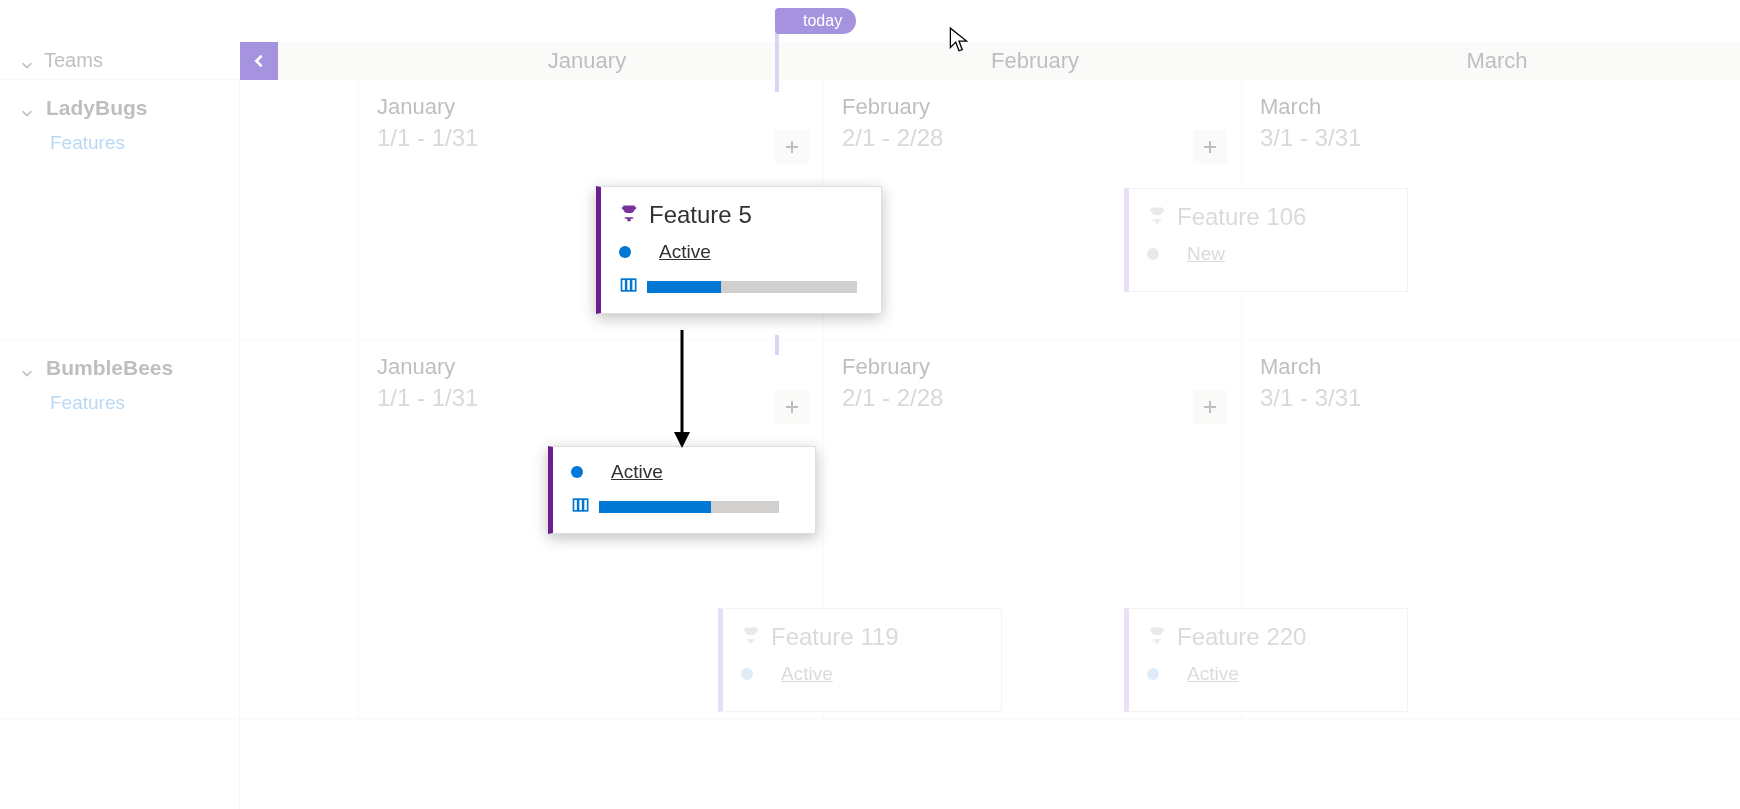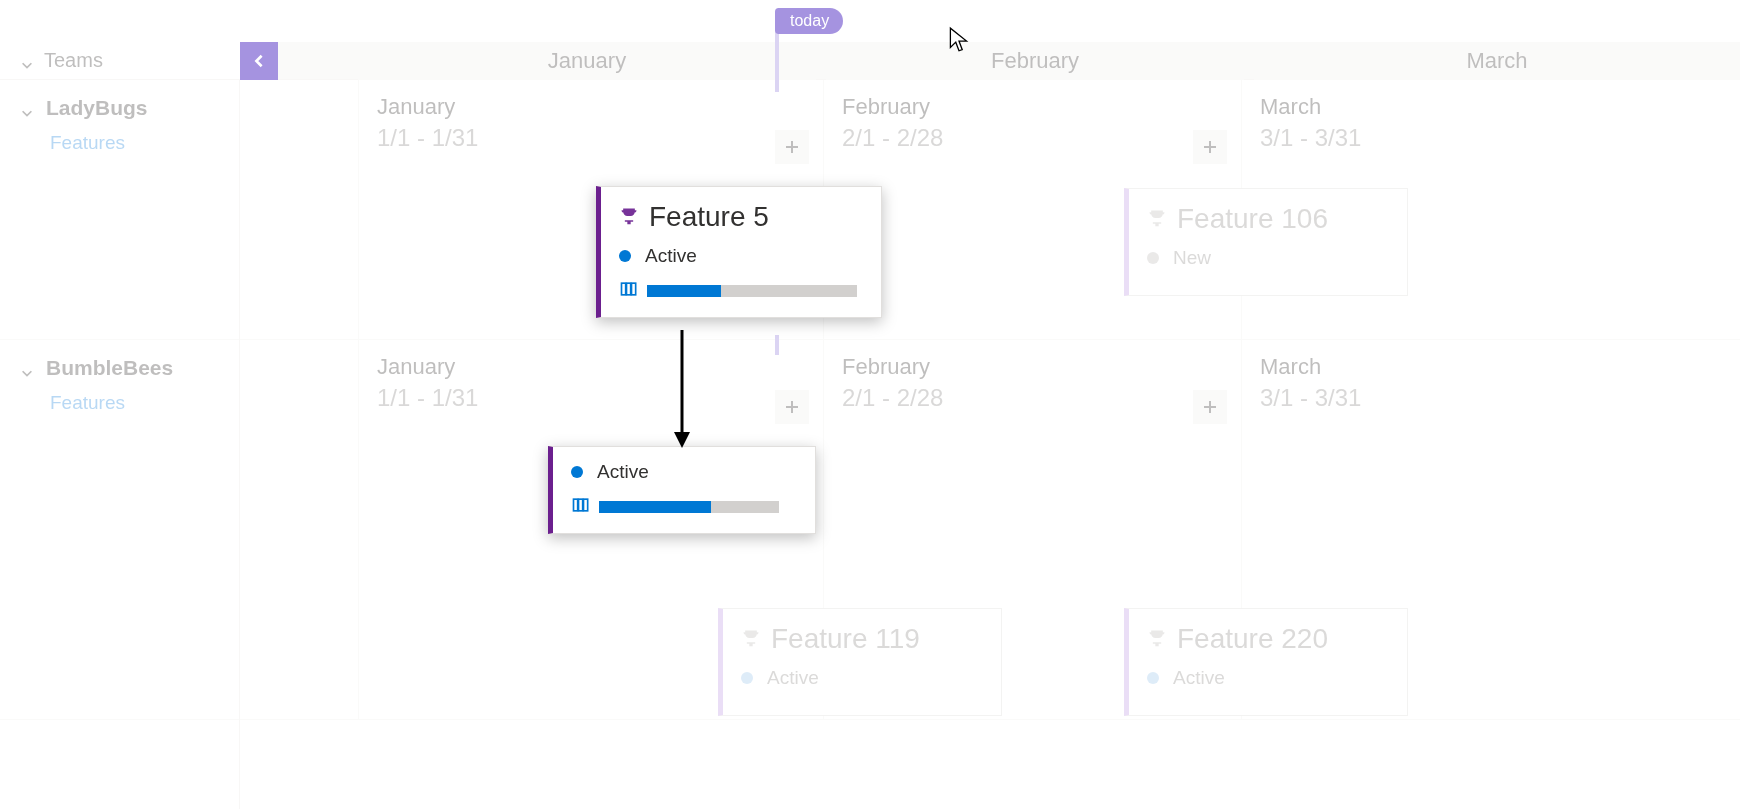--- a/index.html
+++ b/index.html
@@ -21,21 +21,21 @@
     z-index: 50;
   }
 
   
   .today-pill {
     position: absolute;
     left: 775px; top: 8px;
     background: #a593e0;
     color: #fff;
     font-size: 16px;
-    padding: 4px 14px 4px 15px;
+    padding: 4px 14px 4px 28px;
     border-radius: 4px 14px 14px 4px;
     z-index: 60;
   }
   .today-line {
     position: absolute;
     left: 775px;
     top: 32px;
     width: 4px;
     height: 60px;
     background: #a593e0;
@@ -167,25 +167,25 @@
     border-left: 5px solid #9b6fc9;
     box-shadow: 0 2px 6px rgba(0,0,0,0.1);
     padding: 14px 18px;
   }
   .card.dim {
     opacity: 0.95;
     border-left-color: #c9a8e8;
     box-shadow: none;
   }
   .card.small { padding: 14px 18px; }
-  .card-title { display:flex; align-items:flex-start; gap:10px; font-size:28px; color:#323130; margin-bottom:12px;}
+  .card-title { display:flex; align-items:flex-start; gap:10px; font-size:24px; color:#323130; margin-bottom:12px;}
   .card.dim .card-title { color:#a19f9d; }
   .trophy svg { width:20px; height:20px; fill:#773399; }
   .card.dim .trophy svg { fill:#c8c6c4; }
-  .status { display:flex; align-items:center; gap:14px; font-size:19px; color:#323130; margin-bottom:12px;}
+  .status { display:flex; align-items:center; gap:28px; font-size:19px; color:#323130; margin-bottom:12px;text-decoration:underline;}
   .card.dim .status { color:#a19f9d; }
   .status-dot { width:12px; height:12px; border-radius:50%; background:#0078d4; }
   .status-dot.new { background:#c8c6c4; }
   .status-dot.active-dim { background:#a8cdee; }
   .progress-row { display:flex; align-items:center; gap:8px; }
   .book-icon svg { width:20px; height:20px; stroke:#0078d4; fill:none; stroke-width:2; }
   .progress-bar { height:12px; background:#d2d0ce; position:relative; }
   .progress-bar .fill { position:absolute; left:0; top:0; bottom:0; background:#0078d4; }
 
   

